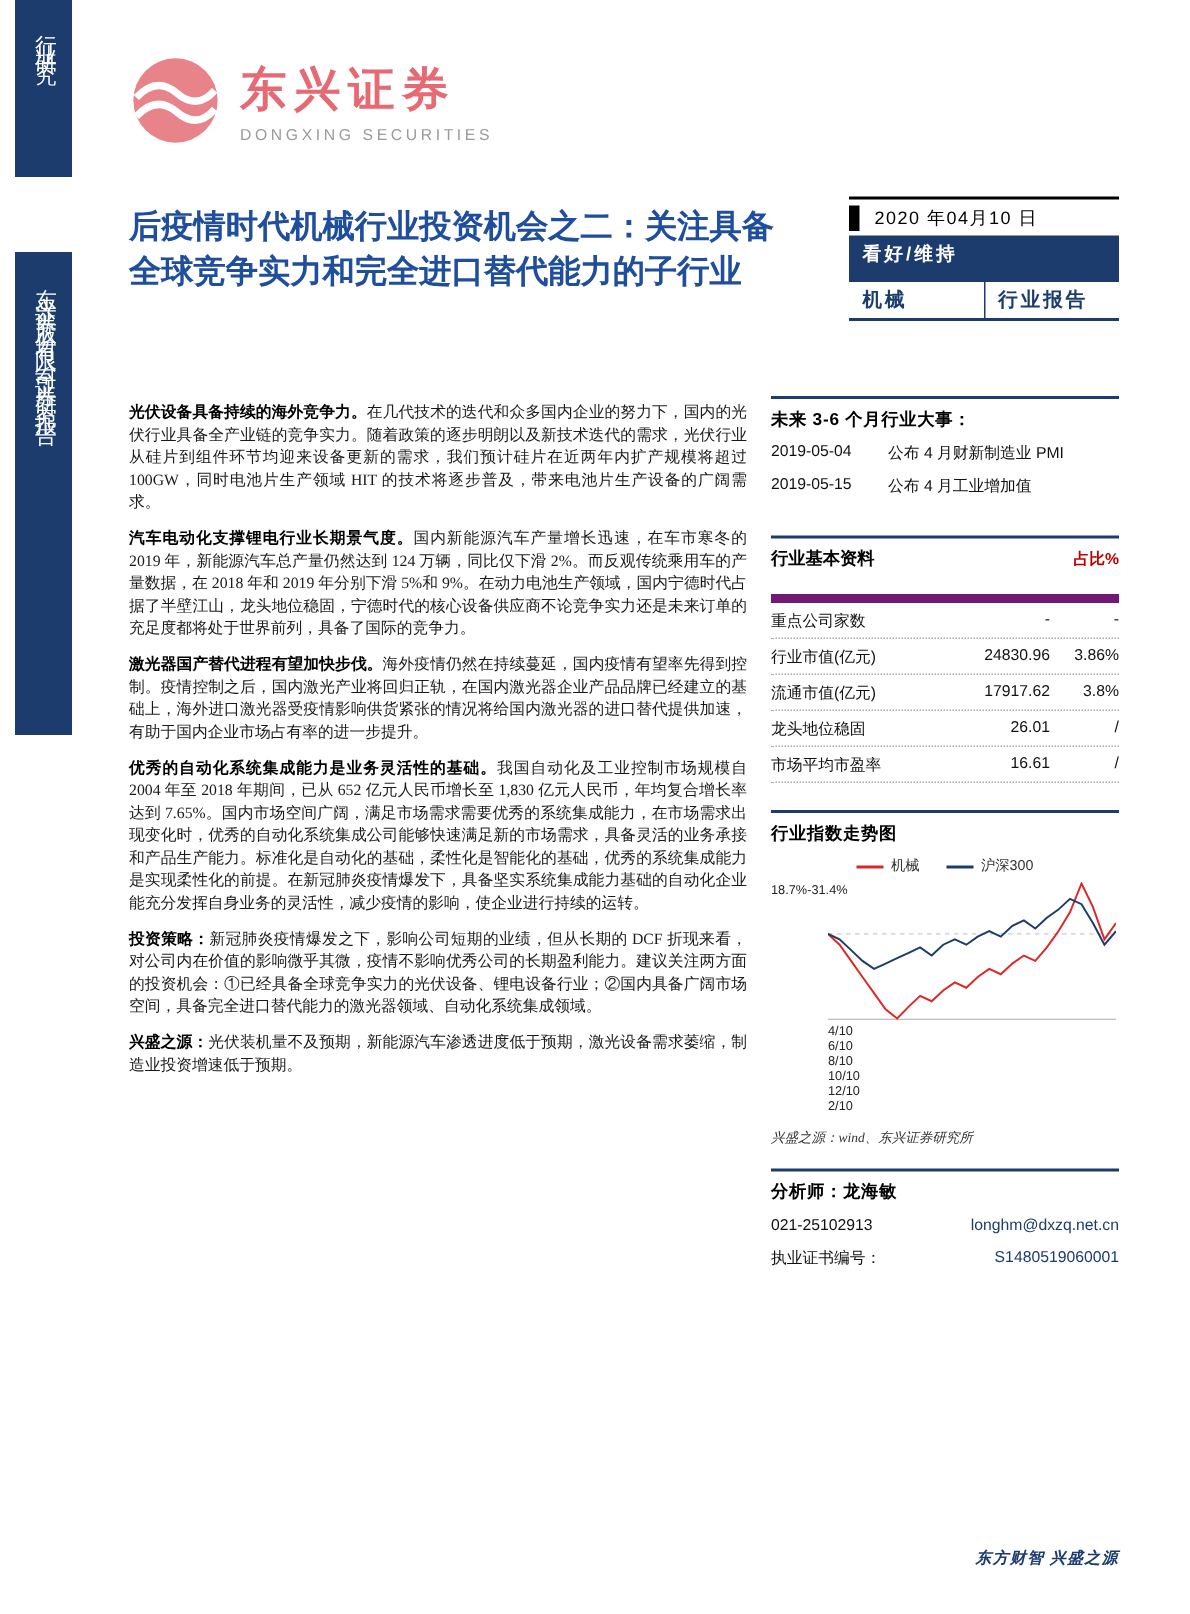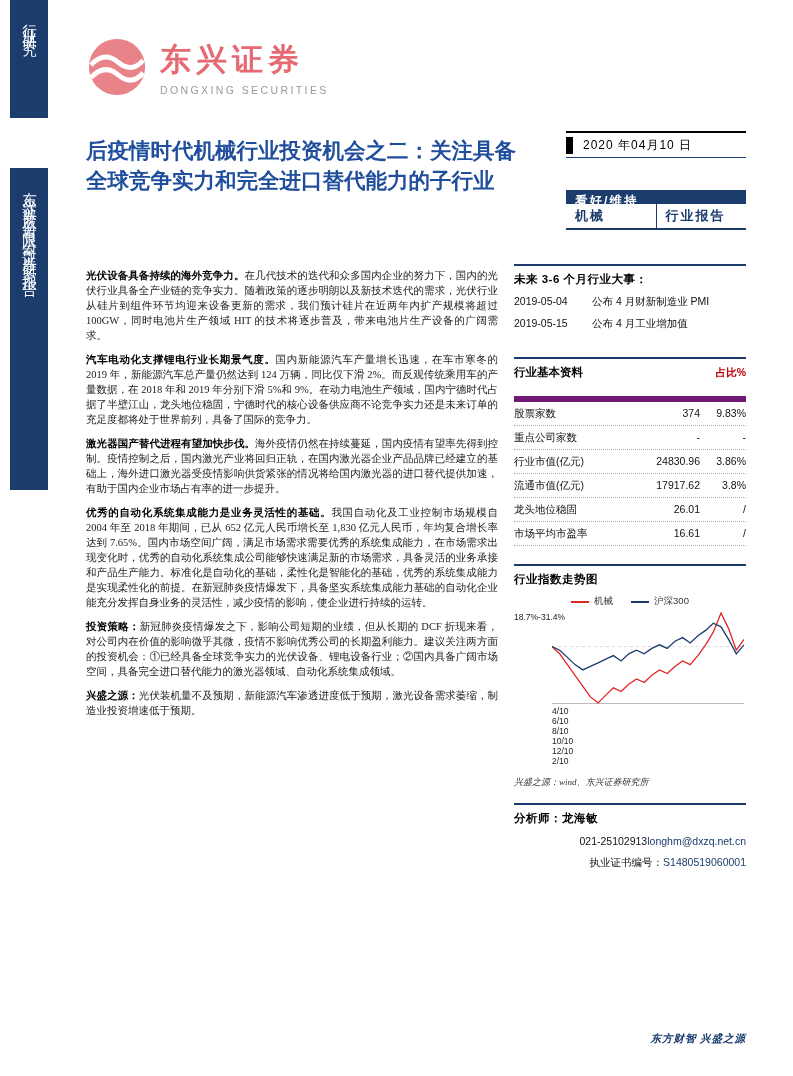--- a/index.html
+++ b/index.html
@@ -28,21 +28,21 @@
        font-size:21.5px;line-height:30px;font-weight:bold;color:#1f4e9c;
        font-family:"Liberation Sans",sans-serif;}
 
   
   .info-box{position:absolute;left:566px;top:131px;width:180px;
        font-family:"Liberation Sans",sans-serif;border-top:2px solid #000;}
   .ib-date{display:flex;align-items:center;height:25px;border-bottom:1px solid #1b3c6d;}
   .ib-notch{width:7px;height:17px;background:#000;margin-right:10px;}
   .ib-date-text{font-size:12px;color:#000;letter-spacing:1px;}
   .ib-rating{background:#1b3c6d;color:#fff;font-weight:bold;font-size:12.5px;
-       height:14px;line-height:23px;padding-left:9px;letter-spacing:2px;margin-top:32px;}
+       height:30px;line-height:23px;padding-left:9px;letter-spacing:2px;}
   .ib-cats{display:flex;border-bottom:2px solid #1b3c6d;}
   .ib-cat{flex:1;height:24px;line-height:24px;font-size:13px;font-weight:bold;
        color:#1b3c6d;padding-left:9px;letter-spacing:2px;}
   .ib-cat+.ib-cat{border-left:1px solid #1b3c6d;}
 
   
   .left-col{position:absolute;left:86px;top:268px;width:412px;}
   .para{font-size:10.5px;line-height:1.43;text-align:justify;margin-bottom:9px;color:#1a1a1a;}
   .lead{font-weight:bold;color:#000;}
 
@@ -73,21 +73,21 @@
   .plot-row{display:flex;}
   .ylabels{width:38px;flex:none;display:flex;flex-direction:row;justify-content:space-between;
        font-size:8.5px;color:#222;text-align:right;padding-right:4px;}
   .plot{width:192px;height:92px;}
   .xlabels{display:flex;justify-content:space-between;margin-left:38px;width:192px;
        font-size:8.5px;color:#222;margin-top:2px;flex-direction:column;}
   .chart-source{font-size:9px;font-style:italic;color:#333;margin-top:10px;
        font-family:"Liberation Serif","DejaVu Serif",serif;}
 
   .analyst .rc-heading{color:#000;}
-  .an-row{display:flex;justify-content:flex-end;font-size:10.5px;margin-top:9px;color:#111;}
+  .an-row{display:flex;justify-content:space-between;font-size:10.5px;margin-top:9px;color:#111;}
   .an-link{color:#1b3c6d;}
 
   .footer-slogan{position:absolute;right:47px;top:1032px;font-size:10.5px;font-weight:bold;
        font-style:italic;color:#1b3c6d;letter-spacing:1px;
        font-family:"Liberation Serif","DejaVu Serif",serif;}
 </style>
 </head>
 <body>
 
 <div class="page">
@@ -157,25 +157,20 @@
       <div class="event-row">
         <span class="event-date">2019-05-15</span>
         <span>公布 4 月工业增加值</span>
       </div>
     </div>
 
     <div class="rc-sec stats">
       <div class="stats-header">
         <span class="stats-title">行业基本资料</span>
         <span class="stats-pct">占比%</span>
-      </div>
-      <div class="stat-row">
-        <span class="s-label">股票家数</span>
-        <span class="s-val">374</span>
-        <span class="s-pct">9.83%</span>
       </div>
       <div class="stat-row">
         <span class="s-label">重点公司家数</span>
         <span class="s-val">-</span>
         <span class="s-pct">-</span>
       </div>
       <div class="stat-row">
         <span class="s-label">行业市值(亿元)</span>
         <span class="s-val">24830.96</span>
         <span class="s-pct">3.86%</span>

